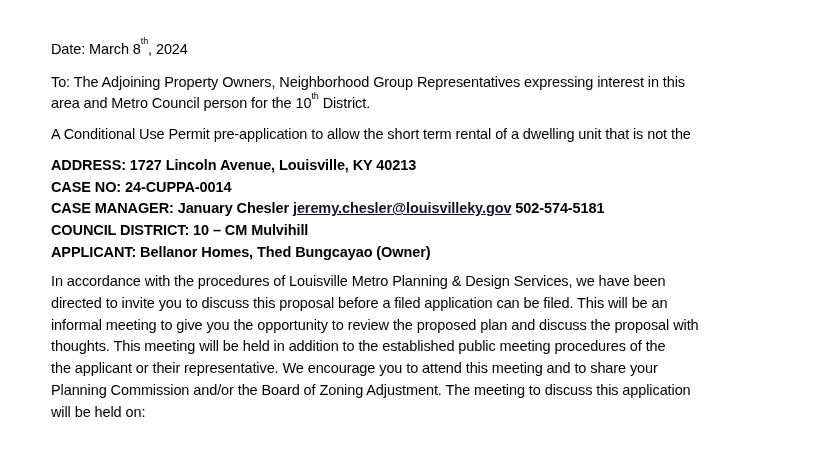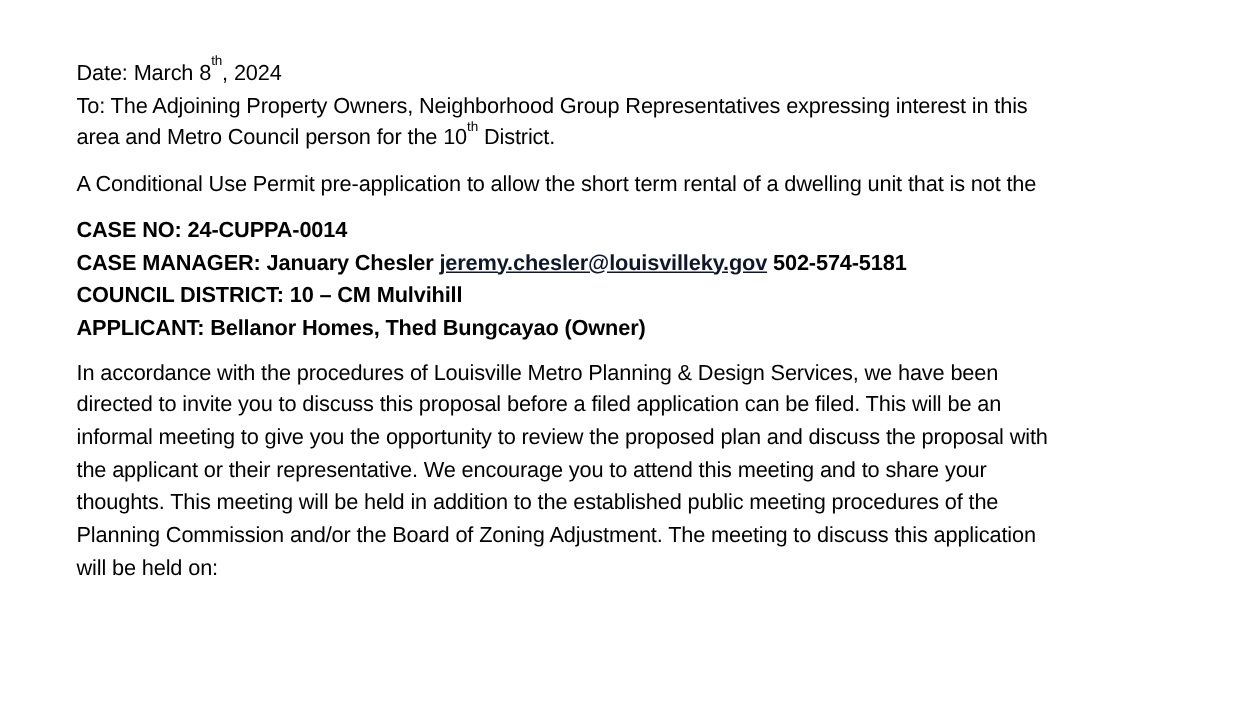--- a/index.html
+++ b/index.html
@@ -14,21 +14,21 @@
     font-family: "Liberation Sans", "DejaVu Sans", sans-serif;
     color: #000000;
   }
   .doc {
     padding: 39px 30px 0 51px;
     font-size: 14.5px;
     line-height: 21.7px;
     letter-spacing: -0.1px;
   }
   .para { margin: 0; }
-  .para-date   { }
+  .para-date   { margin-bottom: 11px; }
   .para-to     { margin-bottom: 9px; }
   .para-filing { margin-bottom: 9px; }
   .case-block  { margin-bottom: 8px; font-weight: 700; }
   .line { display: block; }
   sup.ss {
     font-size: 9px;
     line-height: 0;
     position: relative;
     top: -0.45em;
   }
@@ -49,29 +49,30 @@
   <p class="para para-to">
     <span class="line">To: The Adjoining Property Owners, Neighborhood Group Representatives expressing interest in this</span>
     <span class="line"><span>area and Metro Council person for the 10</span><sup class="ss">th</sup><span> District.</span></span>
   </p>
 
   <p class="para para-filing">
     <span class="line">A Conditional Use Permit pre-application to allow the short term rental of a dwelling unit that is not the</span>
   </p>
 
   <div class="case-block">
+    <span class="line">ADDRESS: 1727 Lincoln Avenue, Louisville, KY 40213</span>
     <span class="line">CASE NO: 24-CUPPA-0014</span>
     <span class="line"><span>CASE MANAGER: January Chesler </span><a class="email-link">jeremy.chesler@louisvilleky.gov</a><span> 502-574-5181</span></span>
     <span class="line">COUNCIL DISTRICT: 10 – CM Mulvihill</span>
     <span class="line">APPLICANT: Bellanor Homes, Thed Bungcayao (Owner)</span>
   </div>
 
   <p class="para">
     <span class="line">In accordance with the procedures of Louisville Metro Planning &amp; Design Services, we have been</span>
     <span class="line">directed to invite you to discuss this proposal before a filed application can be filed. This will be an</span>
     <span class="line">informal meeting to give you the opportunity to review the proposed plan and discuss the proposal with</span>
+    <span class="line">thoughts. This meeting will be held in addition to the established public meeting procedures of the</span>
     <span class="line">the applicant or their representative. We encourage you to attend this meeting and to share your</span>
-    <span class="line">thoughts. This meeting will be held in addition to the established public meeting procedures of the</span>
     <span class="line">Planning Commission and/or the Board of Zoning Adjustment. The meeting to discuss this application</span>
     <span class="line">will be held on:</span>
   </p>
 
 </div>
 
 </body></html>

